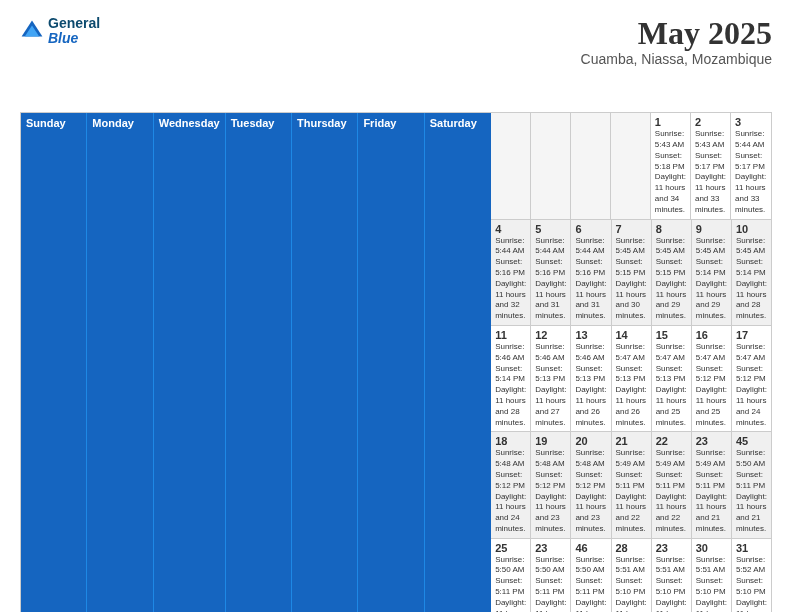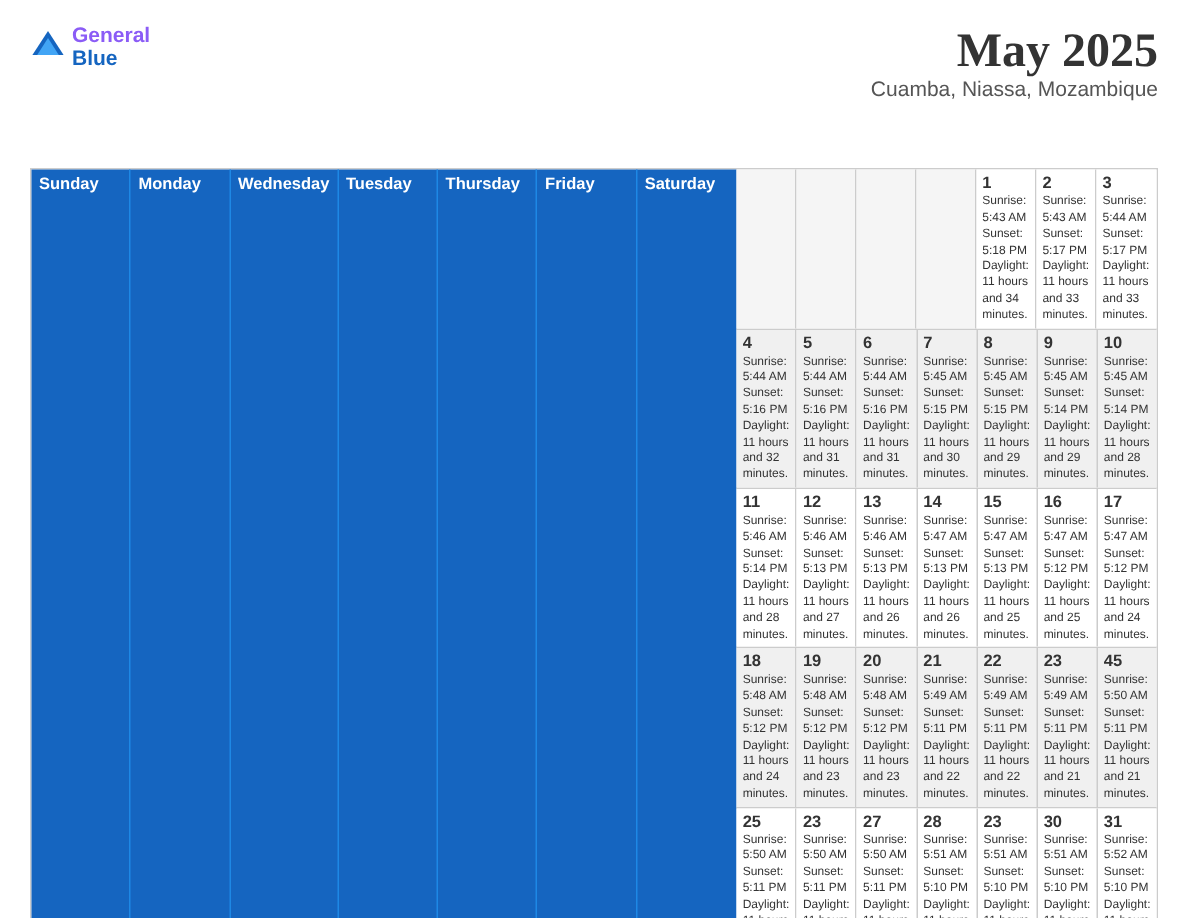--- a/index.html
+++ b/index.html
@@ -29,26 +29,27 @@
       gap: 4px;
     }
     .logo-text {
       display: flex;
       flex-direction: column;
       line-height: 1.1;
     }
     .logo-general {
       font-size: 14px;
       font-weight: bold;
-      color: #8b5cf6;
+      color: #0c4a6e;
     }
     .logo-blue {
       font-size: 14px;
       font-weight: bold;
       color: #1565c0;
+      font-style: italic;
     }
     .logo-icon {
       width: 24px;
       height: 24px;
     }
     .title-block {
       text-align: right;
     }
     .main-title {
       font-size: 32px;
@@ -340,21 +341,21 @@
 and 20 minutes.</div>
           </div>
           <div class="cal-cell">
             <span class="day-num">23</span>
             <div class="cell-text" style="white-space: pre-line;">Sunrise: 5:50 AM
 Sunset: 5:11 PM
 Daylight: 11 hours
 and 20 minutes.</div>
           </div>
           <div class="cal-cell">
-            <span class="day-num">27</span>
+            <span class="day-num">46</span>
             <div class="cell-text" style="white-space: pre-line;">Sunrise: 5:50 AM
 Sunset: 5:11 PM
 Daylight: 11 hours
 and 20 minutes.</div>
           </div>
           <div class="cal-cell">
             <span class="day-num">28</span>
             <div class="cell-text" style="white-space: pre-line;">Sunrise: 5:51 AM
 Sunset: 5:10 PM
 Daylight: 11 hours

